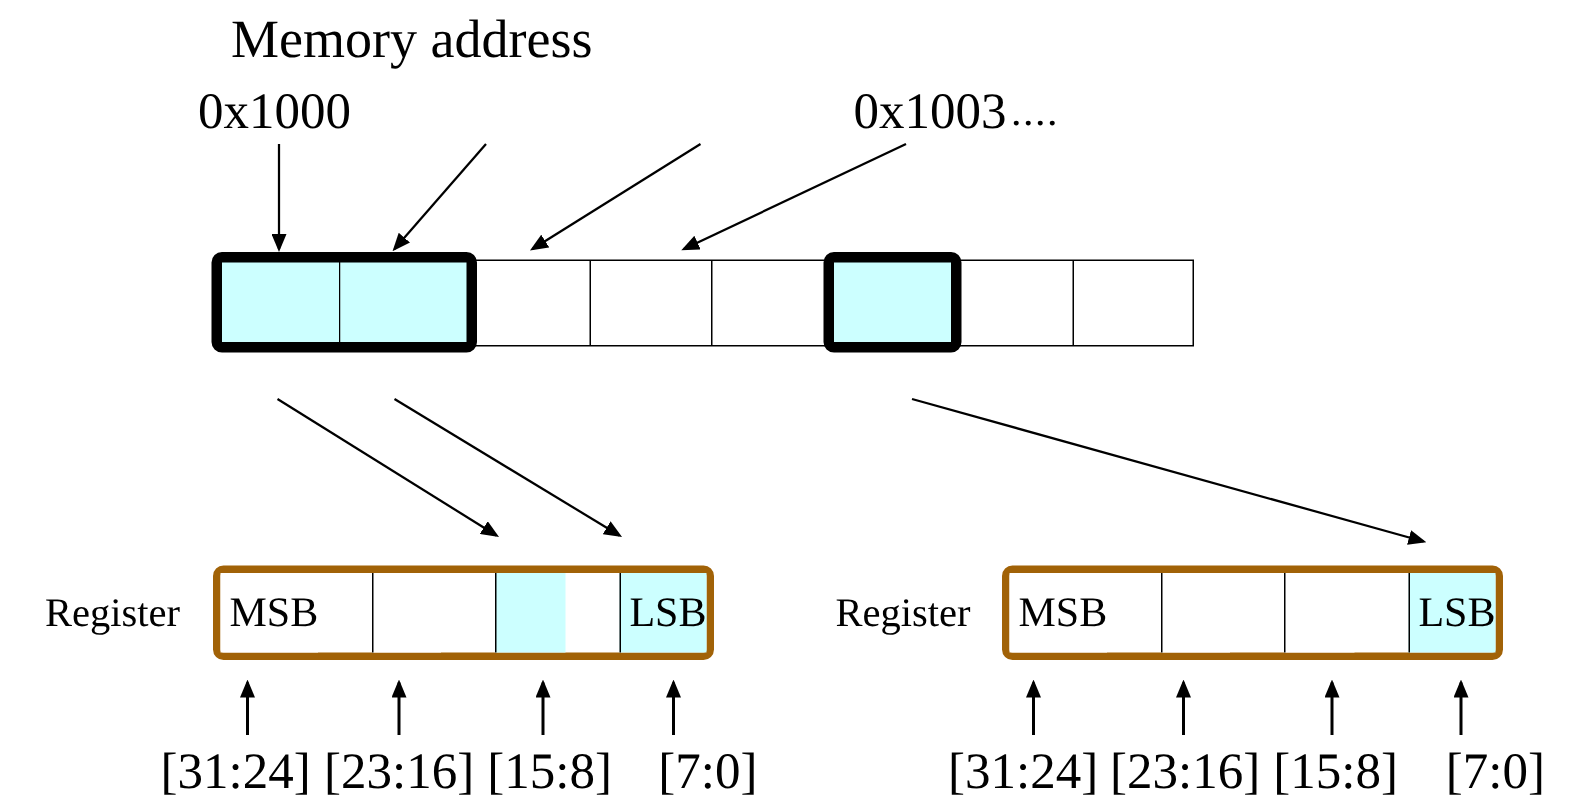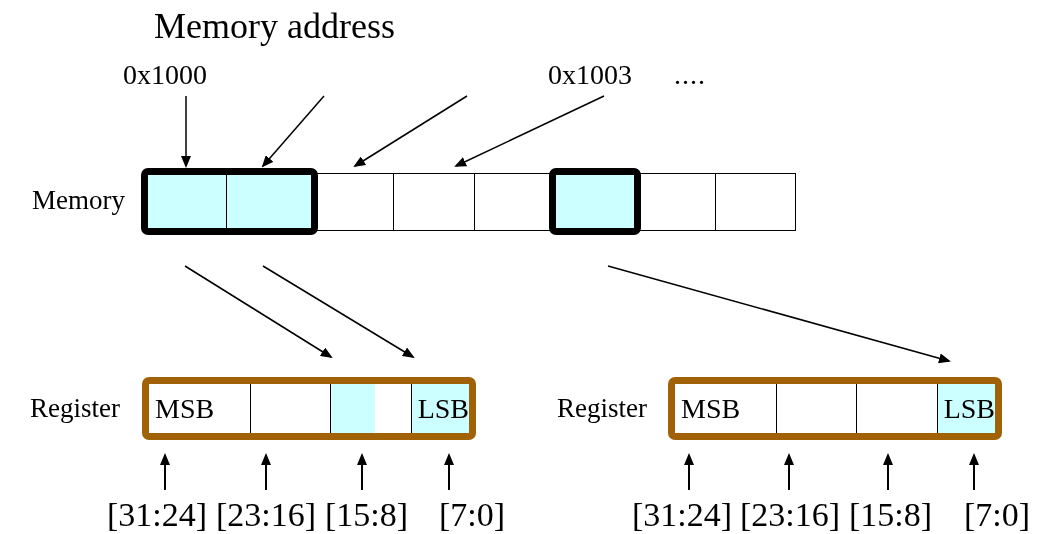--- a/index.html
+++ b/index.html
@@ -2,43 +2,43 @@
 <html style="--hl: #ccffff;"><head>
 <meta charset="utf-8">
 <style>
   html,body{margin:0;padding:0;background:#fff;}
   .canvas{
     position:relative;width:1064px;height:534px;background:#fff;overflow:hidden;
     font-family:Liberation Serif, serif;color:#000;
   }
   .abs{position:absolute;}
   .title{left:154px;top:6px;font-size:36px;line-height:40px;white-space:nowrap;}
-  .addr{top:60px;width:120px;font-size:28px;line-height:30px;white-space:nowrap;}
-  .addr.a0{left:123px;} .addr.a1{left:262px;} .addr.a2{left:403px;} .addr.a3{left:548px;}
+  .addr{top:60px;width:120px;text-align:center;font-size:34px;line-height:30px;white-space:nowrap;}
+  .addr.a0{left:123px;} .addr.a1{left:262px;} .addr.a2{left:403px;} .addr.a3{left:560px;}
   .dots{left:660px;top:60px;width:60px;text-align:center;font-size:28px;line-height:30px;letter-spacing:1px;}
   .side-label{font-size:27px;line-height:30px;white-space:nowrap;}
   .mem-label{left:32px;top:185px;}
   .reg-label-left{left:30px;top:393px;}
   .reg-label-right{left:557px;top:393px;}
 
   
   .mem-row{left:145px;top:173px;width:651px;height:58px;border:1px solid #000;
     box-sizing:border-box;display:flex;}
   .mcell{box-sizing:border-box;height:100%;border-right:1px solid #000;background:transparent;}
   .mcell:last-child{border-right:none;}
   .mw1{width:81px;}.mw2{width:88px;}.mw3{width:79px;}.mw4{width:81px;}
   .mw5{width:79px;}.mw6{width:85px;}.mw7{width:77px;}.mw8{width:79px;}
   .hl{background:var(--hl,#ccffff);}
 
   .thick-box{box-sizing:border-box;border:7px solid #000;border-radius:7px;background:transparent;}
   .mem-group-a{left:141px;top:168px;width:177px;height:67px;}
   .mem-group-b{left:549px;top:168px;width:92px;height:67px;}
 
   
-  .reg-box{box-sizing:border-box;border:7px solid #a16207;border-radius:7px;
+  .reg-box{box-sizing:border-box;border:5px solid #a16207;border-radius:7px;
     width:334px;height:63px;display:flex;background:#fff;gap:36px;}
   .reg-left{left:142px;top:377px;}
   .reg-right{left:668px;top:377px;}
   .rcell{box-sizing:border-box;width:80px;height:100%;display:flex;align-items:center;
     padding-left:6px;font-size:28px;background:#fff;}
   .rcell + .rcell{border-left:1px solid #000;}
   .rcell.hl{background:var(--hl,#ccffff);}
 
   .bitlabel{top:500px;width:100px;text-align:right;font-size:34px;line-height:30px;white-space:nowrap;}
   .bl0{left:107px;}.bl1{left:216px;}.bl2{left:308px;}.bl3{left:405px;}
@@ -50,21 +50,20 @@
 <body>
 
 <div class="canvas">
 
   <div class="abs title">Memory address</div>
 
   <div class="abs addr a0">0x1000</div>
   <div class="abs addr a3">0x1003</div>
   <div class="abs dots">....</div>
 
-  <div class="abs side-label mem-label">Memory</div>
 
   <div class="abs mem-row">
     <div class="mcell mw1 hl"></div>
     <div class="mcell mw2 hl"></div>
     <div class="mcell mw3"></div>
     <div class="mcell mw4"></div>
     <div class="mcell mw5"></div>
     <div class="mcell mw6 hl"></div>
     <div class="mcell mw7"></div>
     <div class="mcell mw8"></div>

